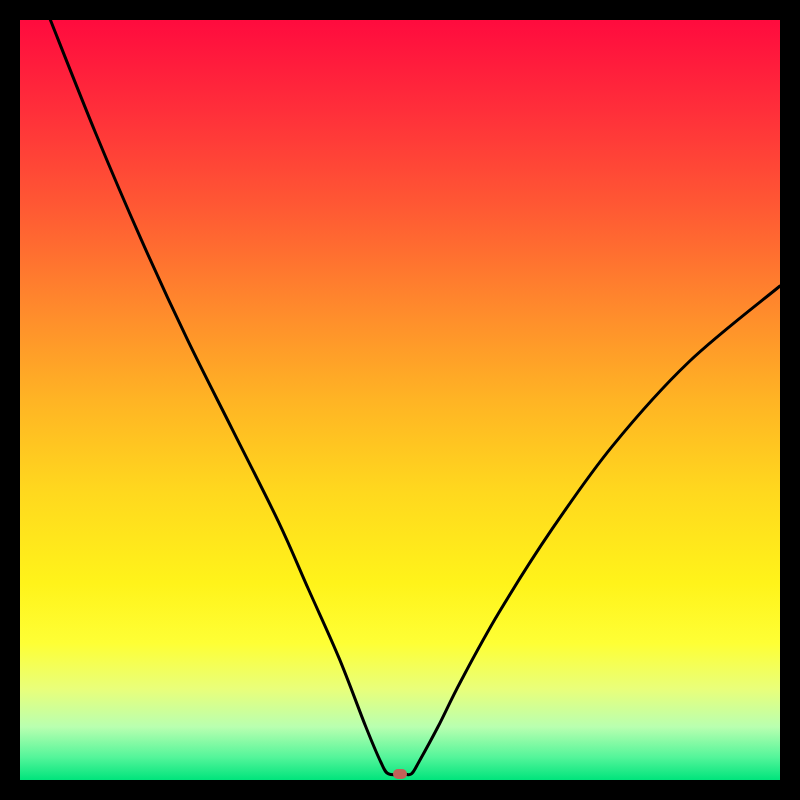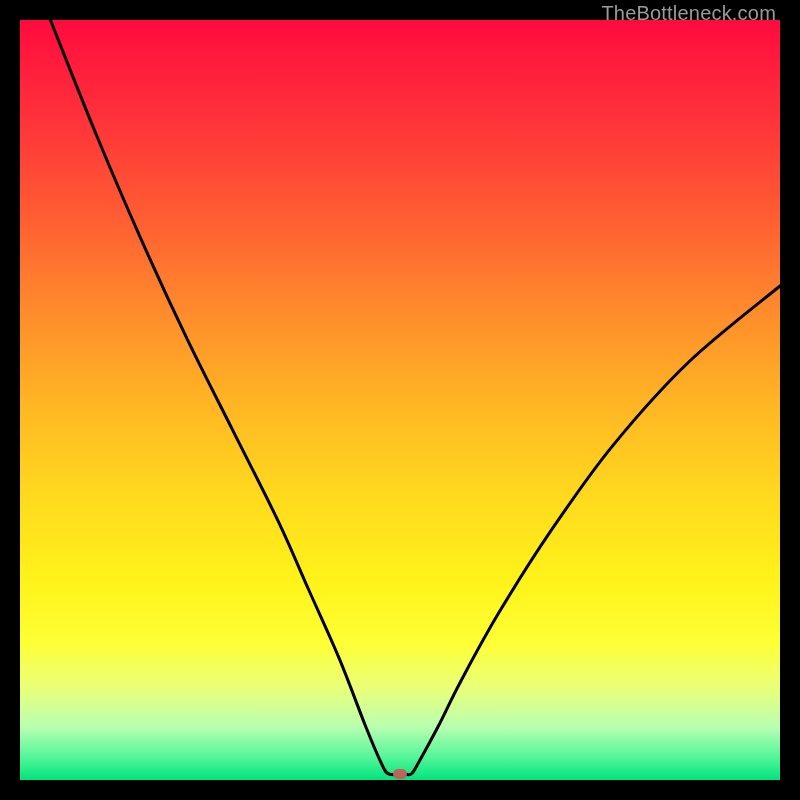--- a/index.html
+++ b/index.html
@@ -60,20 +60,19 @@
     height: 10px;
     background: #c06258;
     border-radius: 5px;
     transform: translate(-50%, -50%);
   }
 </style>
 </head>
 <body>
 
 <div class="frame">
-  <div class="watermark">TheBottleneck.com</div>
   <div class="plot">
     <svg class="curve" viewBox="0 0 760 760" preserveAspectRatio="none">
       <path id="curve-path" d="M 30.400000000000002,0 C 38,19 60.8,77.26666666666668 76,114 C 91.2,150.73333333333332 106.4,186.19999999999996 121.60000000000001,220.39999999999998 C 136.8,254.6 152,287.53333333333336 167.2,319.20000000000005 C 182.39999999999998,350.86666666666673 197.6,380 212.8,410.4 C 228.00000000000003,440.79999999999995 245.73333333333338,474.99999999999994 258.40000000000003,501.59999999999997 C 271.0666666666667,528.1999999999999 278.6666666666667,547.2 288.8,570 C 298.93333333333334,592.8 309.7,615.6 319.2,638.4 C 328.7,661.1999999999999 338.83333333333337,689.4466666666666 345.8,706.8 C 352.76666666666665,724.1533333333333 357.2,734.6666666666666 361,742.52 C 364.8,750.3733333333333 364.79999999999995,752.02 368.59999999999997,753.92 C 372.4,755.8199999999999 380,753.92 383.8,753.92 C 387.6,753.92 388.8666666666667,755.9466666666666 391.40000000000003,753.92 C 393.9333333333334,751.8933333333333 394.56666666666666,749.6133333333333 399,741.76 C 403.43333333333334,733.9066666666666 411.0333333333334,720.2266666666666 418.00000000000006,706.8 C 424.9666666666667,693.3733333333333 430.66666666666663,680.2 440.79999999999995,661.2 C 450.9333333333333,642.2 463.6,618.1333333333333 478.8,592.8 C 494,567.4666666666666 513,537.0666666666666 532,509.2 C 551,481.3333333333333 570.0000000000001,453.4666666666667 592.8000000000001,425.6 C 615.6,397.73333333333335 640.9333333333333,368.59999999999997 668.8,341.99999999999994 C 696.6666666666666,315.3999999999999 744.8,278.66666666666663 760,266" fill="none" stroke="#000000" stroke-width="3" stroke-linejoin="round" stroke-linecap="round"></path>
     </svg>
     <div class="marker" id="min-marker" style="left: 380px; top: 753.92px; background: rgb(192, 98, 88);"></div>
   </div>
 </div>
 
 </body></html>

